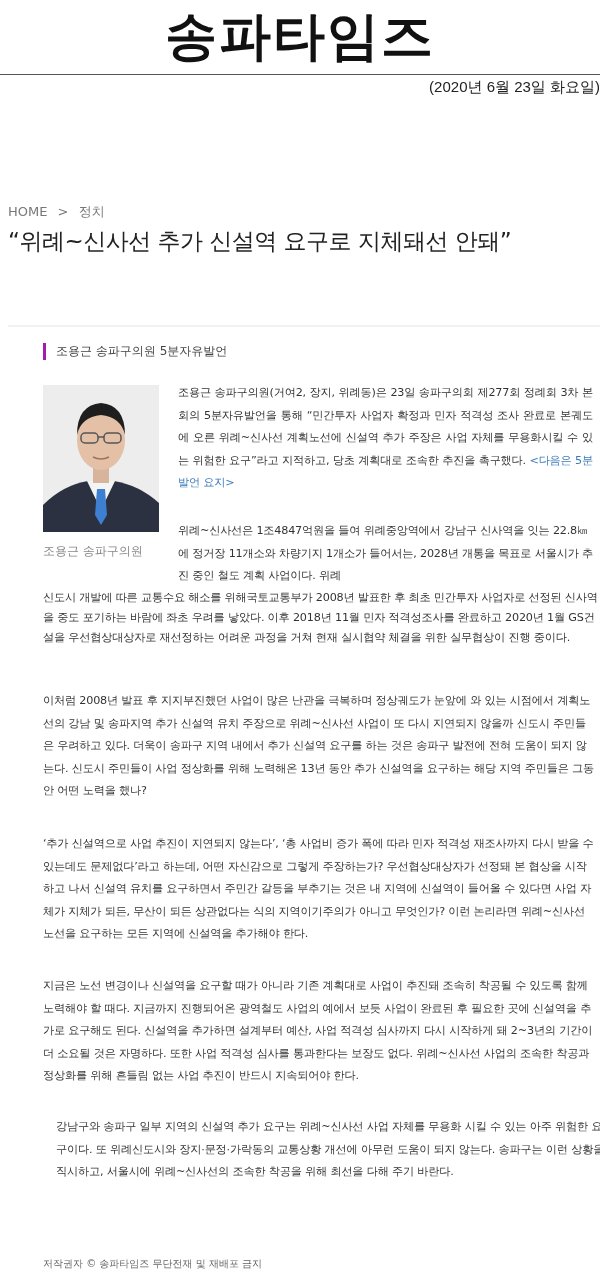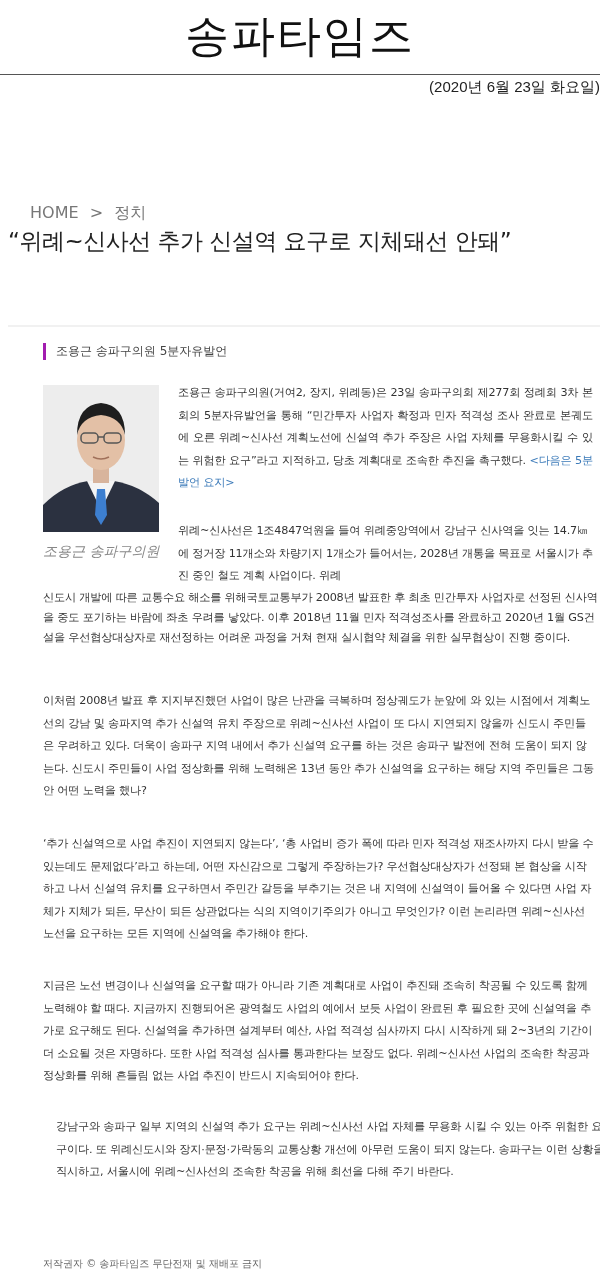--- a/index.html
+++ b/index.html
@@ -1,27 +1,27 @@
 <!DOCTYPE html>
 <html><head>
 <meta charset="utf-8">
 <style>
   html, body { margin:0; padding:0; background:#ffffff; }
   body { width:600px; height:1283px; position:relative; overflow:hidden; font-family:"DejaVu Sans", sans-serif; color:#333; }
   .masthead { position:absolute; left:0; top:0; width:600px; height:75px; text-align:center; }
-  .masthead .logo { position:absolute; left:0; right:0; top:8px; font-family:"DejaVu Sans", sans-serif; font-weight:normal; font-size:44px; letter-spacing:2px; color:#111; line-height:56px; }
+  .masthead .logo { position:absolute; left:0; right:0; top:8px; font-family:"DejaVu Sans", sans-serif; font-weight:bold; font-size:52px; letter-spacing:2px; color:#111; line-height:56px; }
   .rule { position:absolute; left:0; top:74px; width:600px; height:1px; background:#555; }
   .dateline { position:absolute; left:0; right:0; top:78px; text-align:right; font-family:"Liberation Sans", sans-serif; font-size:15px; color:#222; }
-  .breadcrumb { position:absolute; left:8px; top:203px; font-size:16px; color:#777;margin-left:22px; }
+  .breadcrumb { position:absolute; left:8px; top:203px; font-size:13px; color:#777; }
   .breadcrumb span { margin-right:6px; }
   .headline { position:absolute; left:8px; top:226px; font-size:23px; color:#222; letter-spacing:-0.5px; }
   .divider { position:absolute; left:8px; top:325px; width:592px; height:2px; background:#f1f1f1; }
   .subhead { position:absolute; left:43px; top:343px; height:17px; border-left:3px solid #a21caf; padding-left:10px; font-size:12px; line-height:17px; color:#444; }
   .photo { position:absolute; left:43px; top:385px; width:116px; height:147px; background:linear-gradient(180deg,#f3f3f3 0%,#e8e8e8 100%); overflow:hidden; }
-  .caption { position:absolute; left:43px; top:543px; font-size:14px; color:#888;font-style:italic; }
+  .caption { position:absolute; left:43px; top:543px; font-size:12px; color:#888; }
   .body { font-size:11.2px; line-height:22.5px; color:#333; letter-spacing:-0.2px; }
   .p1 { position:absolute; left:178px; top:382px; width:415px; text-align:justify; }
   .p2 { position:absolute; left:178px; top:520px; width:415px; }
   .p2b { position:absolute; left:43px; top:588px; width:555px; line-height:20px; }
   .p3 { position:absolute; left:43px; top:690px; width:552px; }
   .p4 { position:absolute; left:43px; top:833px; width:552px; }
   .p5 { position:absolute; left:43px; top:975px; width:552px; }
   .p6 { position:absolute; left:56px; top:1116px; width:552px; }
   .linktxt { color:#3a79b8; }
   .footer { position:absolute; left:43px; top:1257px; font-size:10px; color:#666; }
@@ -62,21 +62,21 @@
     <path d="M50 72 Q58 76 66 72" stroke="#a0705a" stroke-width="1.5" fill="none"></path>
   </svg>
 </div>
 <div class="caption">조용근 송파구의원</div>
 
 <div class="body p1">
   <span>조용근 송파구의원(거여2, 장지, 위례동)은 23일 송파구의회 제277회 정례회 3차 본회의 5분자유발언을 통해 “민간투자 사업자 확정과 민자 적격성 조사 완료로 본궤도에 오른 위례~신사선 계획노선에 신설역 추가 주장은 사업 자체를 무용화시킬 수 있는 위험한 요구”라고 지적하고, 당초 계획대로 조속한 추진을 촉구했다.</span>
   <span class="linktxt">&lt;다음은 5분발언 요지&gt;</span>
 </div>
 
-<div class="body p2">위례~신사선은 1조4847억원을 들여 위례중앙역에서 강남구 신사역을 잇는 14.7㎞ 에 정거장 11개소와 차량기지 1개소가 들어서는, 2028년 개통을 목표로 서울시가 추진 중인 철도 계획 사업이다. 위례</div>
+<div class="body p2">위례~신사선은 1조4847억원을 들여 위례중앙역에서 강남구 신사역을 잇는 22.8㎞ 에 정거장 11개소와 차량기지 1개소가 들어서는, 2028년 개통을 목표로 서울시가 추진 중인 철도 계획 사업이다. 위례</div>
 <div class="body p2b">신도시 개발에 따른 교통수요 해소를 위해국토교통부가 2008년 발표한 후 최초 민간투자 사업자로 선정된 신사역을 중도 포기하는 바람에 좌초 우려를 낳았다. 이후 2018년 11월 민자 적격성조사를 완료하고 2020년 1월 GS건설을 우선협상대상자로 재선정하는 어려운 과정을 거쳐 현재 실시협약 체결을 위한 실무협상이 진행 중이다.</div>
 
 <div class="body p3">이처럼 2008년 발표 후 지지부진했던 사업이 많은 난관을 극복하며 정상궤도가 눈앞에 와 있는 시점에서 계획노선의 강남 및 송파지역 추가 신설역 유치 주장으로 위례~신사선 사업이 또 다시 지연되지 않을까 신도시 주민들은 우려하고 있다. 더욱이 송파구 지역 내에서 추가 신설역 요구를 하는 것은 송파구 발전에 전혀 도움이 되지 않는다. 신도시 주민들이 사업 정상화를 위해 노력해온 13년 동안 추가 신설역을 요구하는 해당 지역 주민들은 그동안 어떤 노력을 했나?</div>
 <div class="body p4">‘추가 신설역으로 사업 추진이 지연되지 않는다’, ‘총 사업비 증가 폭에 따라 민자 적격성 재조사까지 다시 받을 수 있는데도 문제없다’라고 하는데, 어떤 자신감으로 그렇게 주장하는가? 우선협상대상자가 선정돼 본 협상을 시작하고 나서 신설역 유치를 요구하면서 주민간 갈등을 부추기는 것은 내 지역에 신설역이 들어올 수 있다면 사업 자체가 지체가 되든, 무산이 되든 상관없다는 식의 지역이기주의가 아니고 무엇인가? 이런 논리라면 위례~신사선 노선을 요구하는 모든 지역에 신설역을 추가해야 한다.</div>
 <div class="body p5">지금은 노선 변경이나 신설역을 요구할 때가 아니라 기존 계획대로 사업이 추진돼 조속히 착공될 수 있도록 함께 노력해야 할 때다. 지금까지 진행되어온 광역철도 사업의 예에서 보듯 사업이 완료된 후 필요한 곳에 신설역을 추가로 요구해도 된다. 신설역을 추가하면 설계부터 예산, 사업 적격성 심사까지 다시 시작하게 돼 2~3년의 기간이 더 소요될 것은 자명하다. 또한 사업 적격성 심사를 통과한다는 보장도 없다. 위례~신사선 사업의 조속한 착공과 정상화를 위해 흔들림 없는 사업 추진이 반드시 지속되어야 한다.</div>
 <div class="body p6">강남구와 송파구 일부 지역의 신설역 추가 요구는 위례~신사선 사업 자체를 무용화 시킬 수 있는 아주 위험한 요구이다. 또 위례신도시와 장지·문정·가락동의 교통상황 개선에 아무런 도움이 되지 않는다. 송파구는 이런 상황을 직시하고, 서울시에 위례~신사선의 조속한 착공을 위해 최선을 다해 주기 바란다.</div>
 
 <div class="footer">저작권자 © 송파타임즈 무단전재 및 재배포 금지</div>
 
 </body></html>

